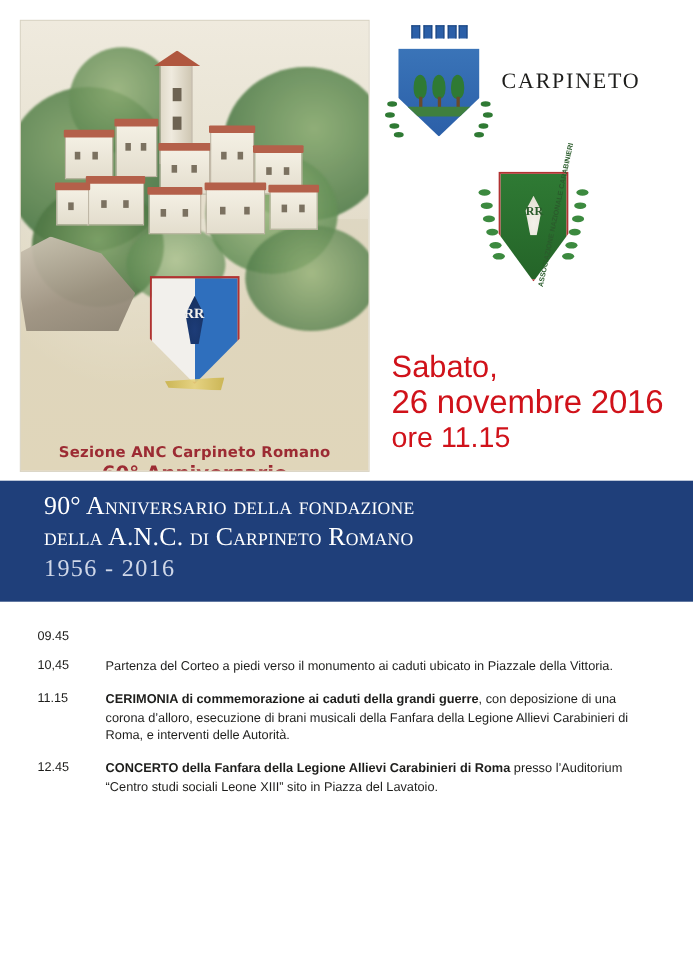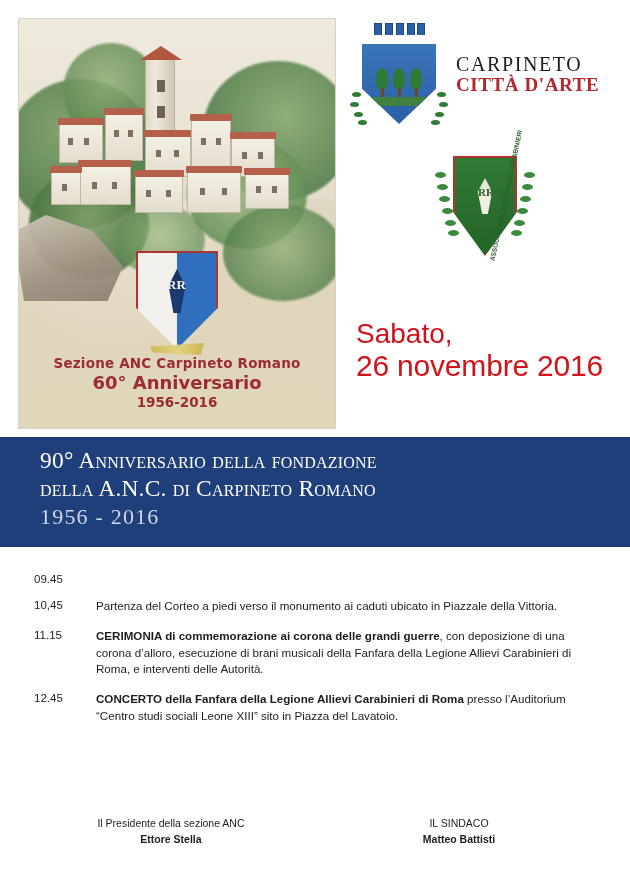--- a/index.html
+++ b/index.html
@@ -138,21 +138,21 @@
   .art-caption {
     position:absolute;
     left: 0; right: 0;
     top: 336px;
     text-align:center;
     color:#9c2b33;
     font-family: "DejaVu Sans", sans-serif;
     font-weight: 700;
     line-height: 1.25;
   }
-  .art-caption .l1 { font-size: 13.5px; letter-spacing:.2px; }
+  .art-caption .l1 { font-size: 13.5px; letter-spacing:.2px;margin-top:48px; }
   .art-caption .l2 { font-size: 18px; }
   .art-caption .l3 { font-size: 13.5px; }
 
   
   .right-col {
     position:absolute;
     left: 356px; top: 22px;
     width: 258px;
   }
   .crest-row {
@@ -470,21 +470,20 @@
           <div class="branch-r">
             <div class="leaf" style="right:2px;top:8px"></div>
             <div class="leaf" style="right:0px;top:18px"></div>
             <div class="leaf" style="right:4px;top:28px"></div>
             <div class="leaf" style="right:8px;top:36px"></div>
           </div>
         </div>
 
         <div class="town-name">
           <div class="n1">CARPINETO</div>
-          <div class="n3">CITTÀ D'ARTE</div>
         </div>
       </div>
 
       <div class="anc-crest">
         <div class="oval"></div>
         <div class="flame2"></div>
         <div class="rr2">RR</div>
         <div class="branchL">
           <div class="lf" style="left:0px;top:6px"></div>
           <div class="lf" style="left:2px;top:18px"></div>
@@ -503,20 +502,21 @@
         </div>
         <div class="txt">
           <span style="left:6px;top:44px;transform:rotate(-78deg)">ASSOCIAZIONE NAZIONALE CARABINIERI</span>
         </div>
       </div>
     </div>
 
     <div class="date-block">
       <div class="d1">Sabato,</div>
       <div class="d2">26 novembre 2016</div>
+      <div class="d3">ore 11.15</div>
     </div>
   </div>
 
   <div class="band">
     <div class="band-inner">
       <div class="t1">90° Anniversario della fondazione</div>
       <div class="t2">della A.N.C. di Carpineto Romano</div>
       <div class="t3">1956 - 2016</div>
     </div>
   </div>
@@ -524,32 +524,22 @@
   <div class="program">
     <div class="row">
       <div class="time">09.45</div>
     </div>
     <div class="row">
       <div class="time">10,45</div>
       <div class="desc"><b></b><span>Partenza del Corteo a piedi verso il monumento ai caduti ubicato in Piazzale della Vittoria.</span></div>
     </div>
     <div class="row">
       <div class="time">11.15</div>
-      <div class="desc"><b>CERIMONIA di commemorazione ai corona delle grandi guerre</b><span>, con deposizione di una corona d’alloro, esecuzione di brani musicali della Fanfara della Legione Allievi Carabinieri di Roma, e interventi delle Autorità.</span></div>
+      <div class="desc"><b>CERIMONIA di commemorazione ai caduti della grandi guerre</b><span>, con deposizione di una corona d’alloro, esecuzione di brani musicali della Fanfara della Legione Allievi Carabinieri di Roma, e interventi delle Autorità.</span></div>
     </div>
     <div class="row">
       <div class="time">12.45</div>
       <div class="desc"><b>CONCERTO della Fanfara della Legione Allievi Carabinieri di Roma</b><span> presso l’Auditorium “Centro studi sociali Leone XIII” sito in Piazza del Lavatoio.</span></div>
     </div>
   </div>
 
-  <div class="signs">
-    <div class="sign">
-      <div class="role">Il Presidente della sezione ANC</div>
-      <div class="name">Ettore Stella</div>
-    </div>
-    <div class="sign right">
-      <div class="role">IL SINDACO</div>
-      <div class="name">Matteo Battisti</div>
-    </div>
-  </div>
 
 </div>
 
 </body></html>

